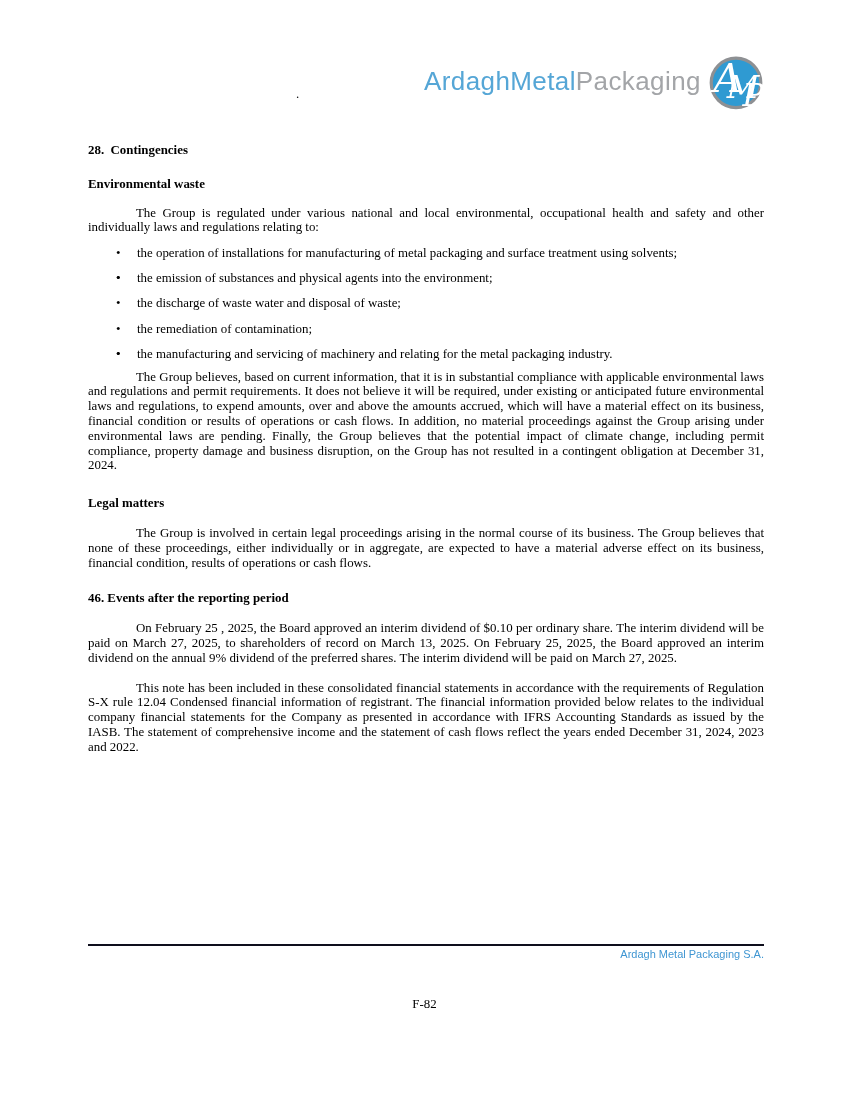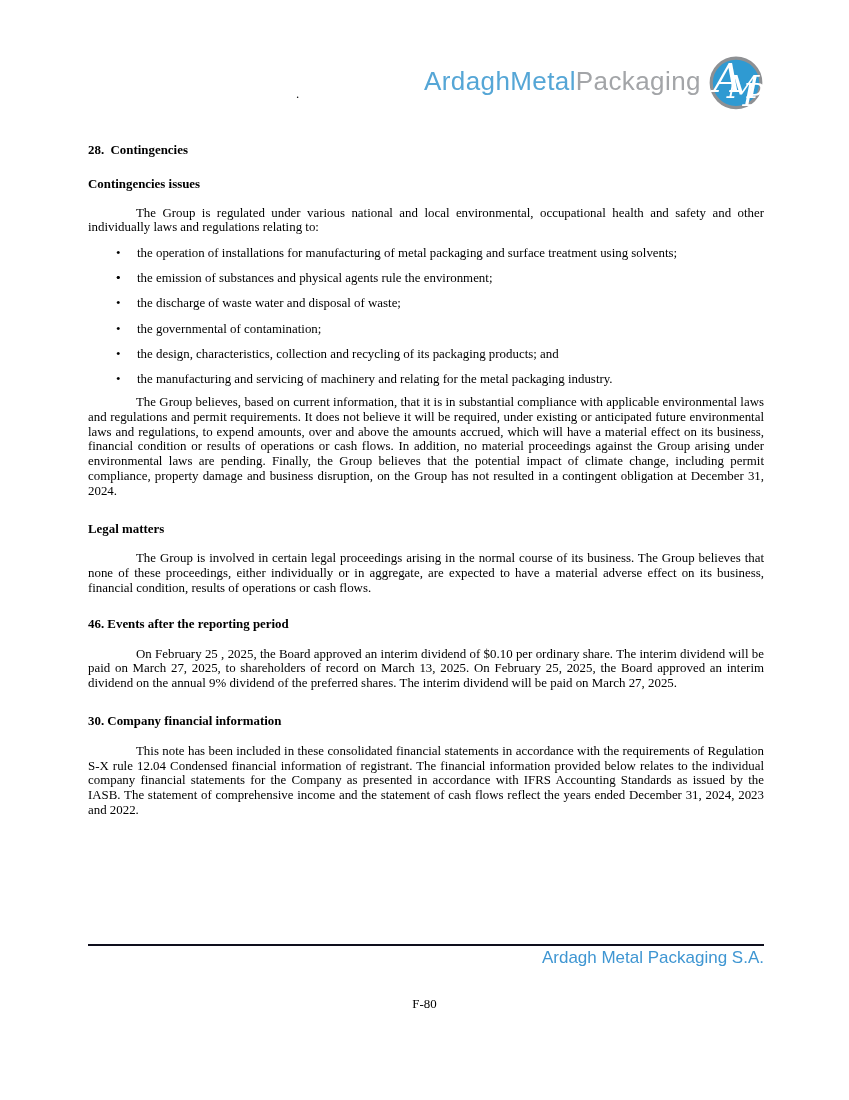--- a/index.html
+++ b/index.html
@@ -61,21 +61,21 @@
   .mt-legal { margin-top:23px; }
   
   .footer-rule {
     position:absolute; left:88px; right:85px; top:944px;
     border-top:2px solid #0e0e1c;
   }
   .footer-company {
     position:absolute; left:88px; right:85px; top:948px;
     text-align:right;
     font-family:"Liberation Sans", sans-serif;
-    font-size:17px; color:#3f96d2;
+    font-size:11px; color:#3f96d2;
   }
   .page-number {
     position:absolute; left:0; right:0; top:997px;
     text-align:center;
     font-size:12.9px;
   }
 </style>
 </head>
 <body>
 
@@ -95,47 +95,46 @@
         </g>
       </svg>
     </div>
   </div>
   <div class="stray-dot">.</div>
 
   <div class="content">
 
     <div class="sec-heading">28.  Contingencies</div>
 
-    <div class="sec-heading mt-env">Contingencies issues</div>
+    <div class="sec-heading mt-env">Environmental waste</div>
 
     <p class="para mt-p1">The Group is regulated under various national and local environmental, occupational health and safety and other individually laws and regulations relating to:</p>
 
     <ul class="bullets">
       <li><span class="bullet">•</span><span>the operation of installations for manufacturing of metal packaging and surface treatment using solvents;</span></li>
       <li><span class="bullet">•</span></li>
-      <li><span class="bullet">•</span><span>the emission of substances and physical agents rule the environment;</span></li>
+      <li><span class="bullet">•</span><span>the emission of substances and physical agents into the environment;</span></li>
       <li><span class="bullet">•</span><span>the discharge of waste water and disposal of waste;</span></li>
-      <li><span class="bullet">•</span><span>the governmental of contamination;</span></li>
-      <li><span class="bullet">•</span><span>the design, characteristics, collection and recycling of its packaging products; and</span></li>
+      <li><span class="bullet">•</span><span>the remediation of contamination;</span></li>
+      <li><span class="bullet">•</span></li>
       <li><span class="bullet">•</span><span>the manufacturing and servicing of machinery and relating for the metal packaging industry.</span></li>
     </ul>
 
     <p class="para after-bullets">The Group believes, based on current information, that it is in substantial compliance with applicable environmental laws and regulations and permit requirements. It does not believe it will be required, under existing or anticipated future environmental laws and regulations, to expend amounts, over and above the amounts accrued, which will have a material effect on its business, financial condition or results of operations or cash flows. In addition, no material proceedings against the Group arising under environmental laws are pending. Finally, the Group believes that the potential impact of climate change, including permit compliance, property damage and business disruption, on the Group has not resulted in a contingent obligation at December 31, 2024.</p>
 
     <div class="sec-heading mt-legal">Legal matters</div>
 
     <p class="para mt-p">The Group is involved in certain legal proceedings arising in the normal course of its business. The Group believes that none of these proceedings, either individually or in aggregate, are expected to have a material adverse effect on its business, financial condition, results of operations or cash flows.</p>
 
     <div class="sec-heading mt-s29">46. Events after the reporting period</div>
 
     <p class="para mt-p">On February 25 , 2025, the Board approved an interim dividend of $0.10 per ordinary share. The interim dividend will be paid on March 27, 2025, to shareholders of record on March 13, 2025. On February 25, 2025, the Board approved an interim dividend on the annual 9% dividend of the preferred shares. The interim dividend will be paid on March 27, 2025.</p>
 
-    <div class="sec-heading mt-s30">30. Company financial information</div>
 
     <p class="para mt-p">This note has been included in these consolidated financial statements in accordance with the requirements of Regulation S-X rule 12.04 Condensed financial information of registrant. The financial information provided below relates to the individual company financial statements for the Company as presented in accordance with IFRS Accounting Standards as issued by the IASB. The statement of comprehensive income and the statement of cash flows reflect the years ended December 31, 2024, 2023 and 2022.</p>
 
   </div>
 
   <div class="footer-rule"></div>
   <div class="footer-company">Ardagh Metal Packaging S.A.</div>
-  <div class="page-number">F-80</div>
+  <div class="page-number">F-82</div>
 
 </div>
 
 </body></html>

